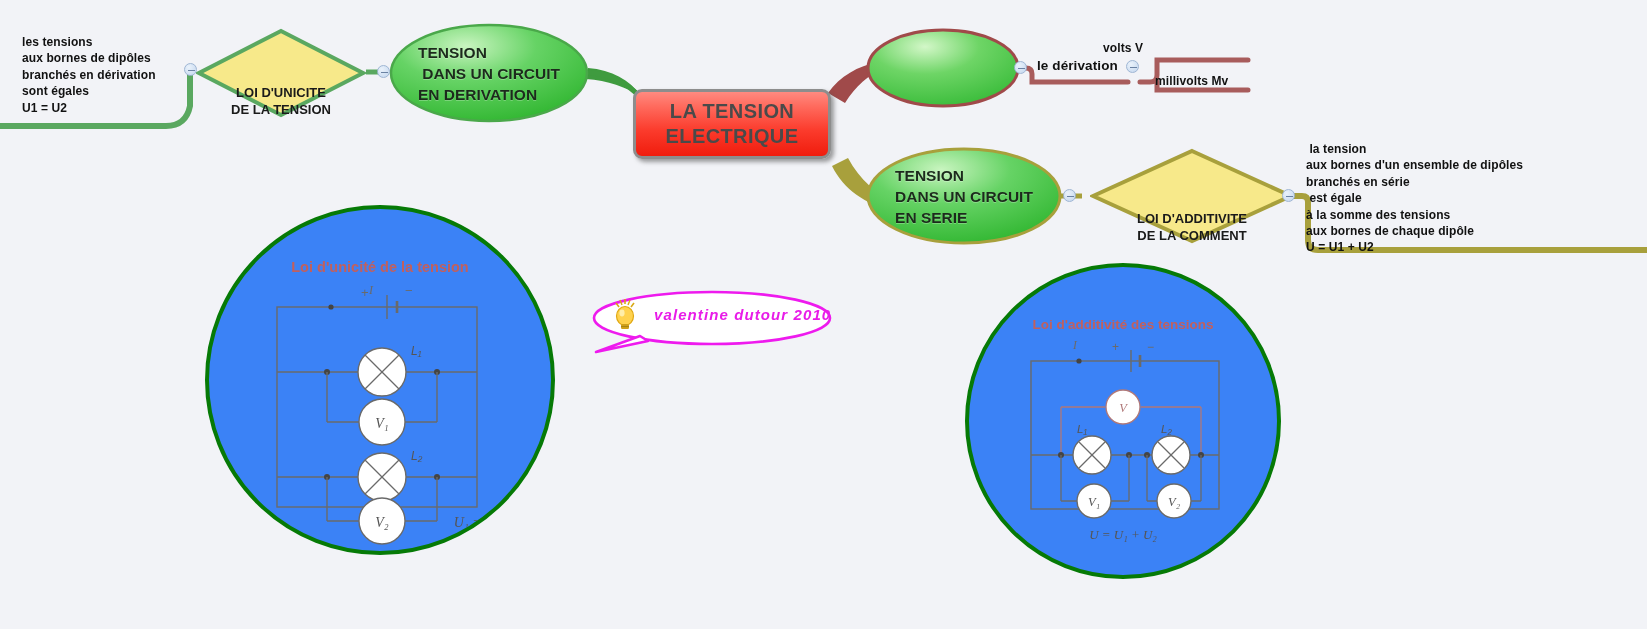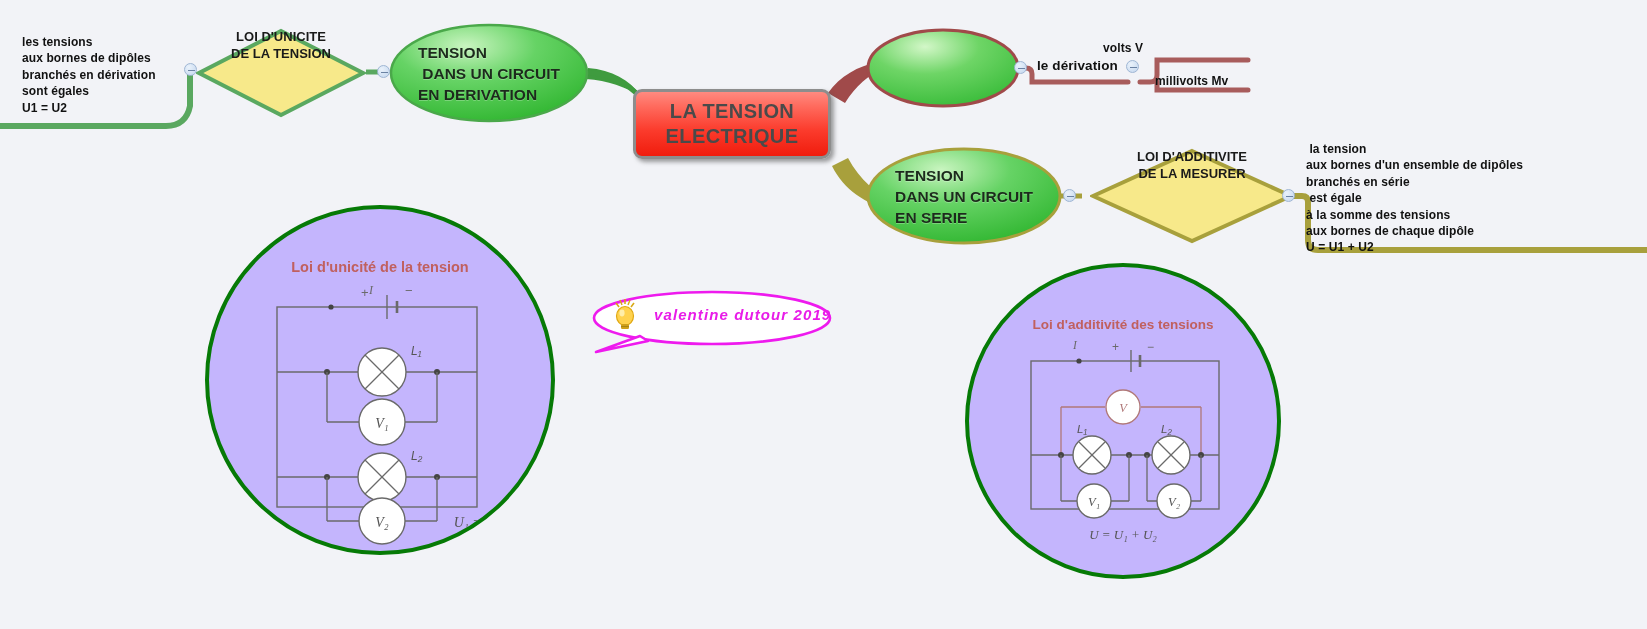--- a/index.html
+++ b/index.html
@@ -15,21 +15,21 @@
   .node{position:absolute;box-sizing:border-box;}
 
   
   .textblock{
     font-size:12px;font-weight:bold;color:#111;line-height:16.4px;
     white-space:pre;letter-spacing:.1px;
   }
 
   
   .diamond{
-    display:flex;align-items:flex-start;justify-content:center;
+    display:flex;align-items:flex-end;justify-content:center;
     text-align:center;
   }
   .diamond .dlabel{
     position:relative;z-index:2;
     font-size:13px;font-weight:bold;color:#1a1a1a;line-height:17px;
     white-space:pre;
   }
 
   
   .ellipse{
@@ -62,21 +62,21 @@
     border:1px solid #9fb6d4;
     box-sizing:border-box;
   }
   .toggle::before{
     content:"";position:absolute;left:2.5px;top:5.5px;width:7px;height:1.4px;
     background:#6b82a3;
   }
 
   
   .imgcircle{
-    border-radius:50%;border:4px solid #067a06;background:#c4b5fd;
+    border-radius:50%;border:4px solid #067a06;background:#3b82f6;
     overflow:hidden;
   }
 
   
   #signature-bubble{left:592px;top:288px;width:240px;height:62px;}
   #signature-bubble .sig-text{
     position:absolute;left:62px;top:18px;
     font-size:15px;font-weight:bold;font-style:italic;color:#e81ce8;
     letter-spacing:1.1px;white-space:nowrap;
   }
@@ -185,21 +185,21 @@
 DANS UN CIRCUIT
 EN SERIE</div>
 </div>
 <div class="toggle" style="left:1063px;top:189px;"></div>
 
 <div class="node diamond" style="left:1090px;top:148px;width:204px;height:96px;">
   <svg width="204" height="96" style="position:absolute;left:0;top:0;">
     <polygon points="102,3 201,48 102,93 3,48" fill="#f7e98a" stroke="#a8a03c" stroke-width="4"></polygon>
   </svg>
   <div class="dlabel">LOI D'ADDITIVITE
-DE LA MESURER</div>
+DE LA COMMENT</div>
 </div>
 <div class="toggle" style="left:1282px;top:189px;"></div>
 
 <div class="node textblock" style="left:1306px;top:141px;"> la tension
 aux bornes d'un ensemble de dipôles
 branchés en série
  est égale
 à la somme des tensions
 aux bornes de chaque dipôle
 U = U1 + U2</div>
@@ -256,21 +256,21 @@
     <line x1="15" y1="1" x2="15" y2="6" stroke="#d8a815" stroke-width="1.6"></line>
     <line x1="6" y1="5" x2="9" y2="9" stroke="#d8a815" stroke-width="1.6"></line>
     <line x1="24" y1="5" x2="21" y2="9" stroke="#d8a815" stroke-width="1.6"></line>
     <line x1="10" y1="2" x2="12" y2="7" stroke="#d8a815" stroke-width="1.4"></line>
     <line x1="20" y1="2" x2="18" y2="7" stroke="#d8a815" stroke-width="1.4"></line>
     <ellipse cx="15" cy="18" rx="8.5" ry="9.5" fill="#ffd24d" stroke="#e0a813" stroke-width="1.2"></ellipse>
     <ellipse cx="12" cy="15" rx="2.6" ry="3.4" fill="#fff3b8" opacity=".85"></ellipse>
     <rect x="11" y="26" width="8" height="5" rx="1.2" fill="#cfa01a"></rect>
     <line x1="11" y1="28.5" x2="19" y2="28.5" stroke="#a88314" stroke-width="1"></line>
   </svg>
-  <div class="sig-text">valentine dutour 2019</div>
+  <div class="sig-text">valentine dutour 2010</div>
 </div>
 
 <div class="node imgcircle" style="left:965px;top:263px;width:316px;height:316px;">
   <svg width="308" height="308" viewBox="0 0 308 308">
     <text x="154" y="62" text-anchor="middle" font-family="Liberation Sans, sans-serif" font-size="13.5" font-weight="bold" fill="#c0605f">Loi d'additivité des tensions</text>
 
     <rect x="62" y="94" width="188" height="148" fill="none" stroke="#6a6a6a" stroke-width="1.4"></rect>
 
     <line x1="162" y1="83" x2="162" y2="105" stroke="#6a6a6a" stroke-width="1.4"></line>
     <line x1="171" y1="88" x2="171" y2="100" stroke="#6a6a6a" stroke-width="2.6"></line>

